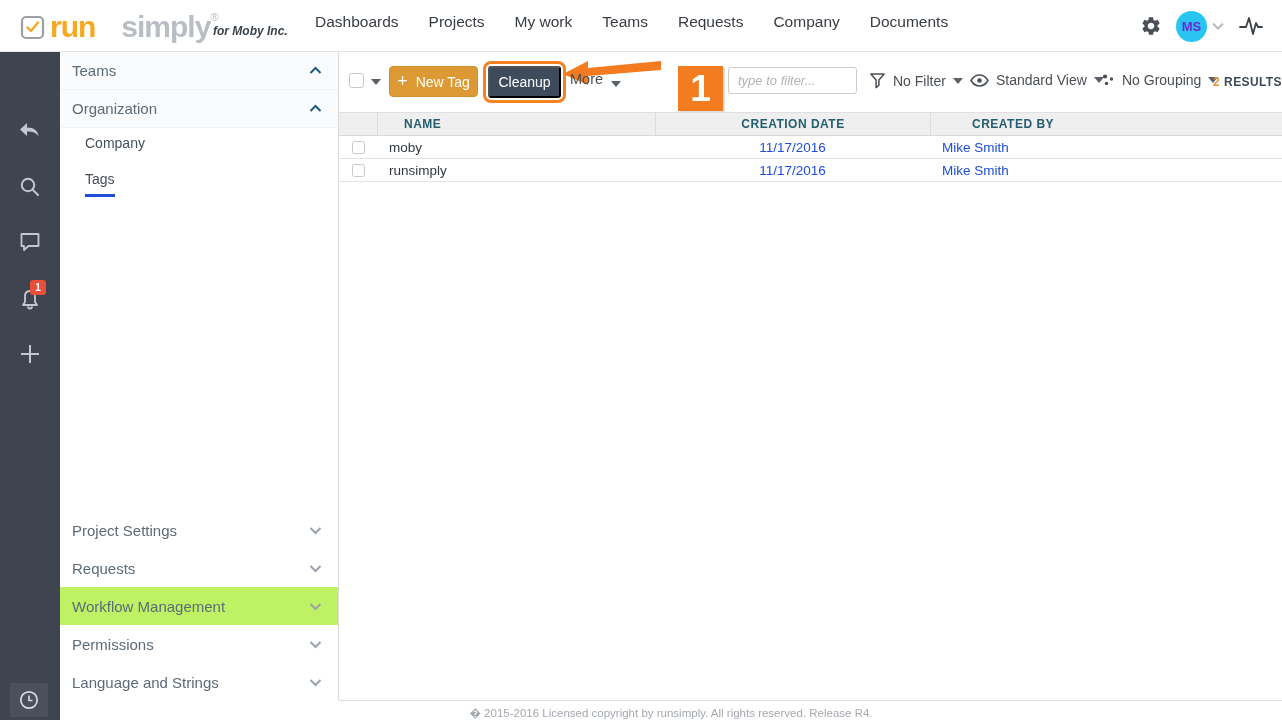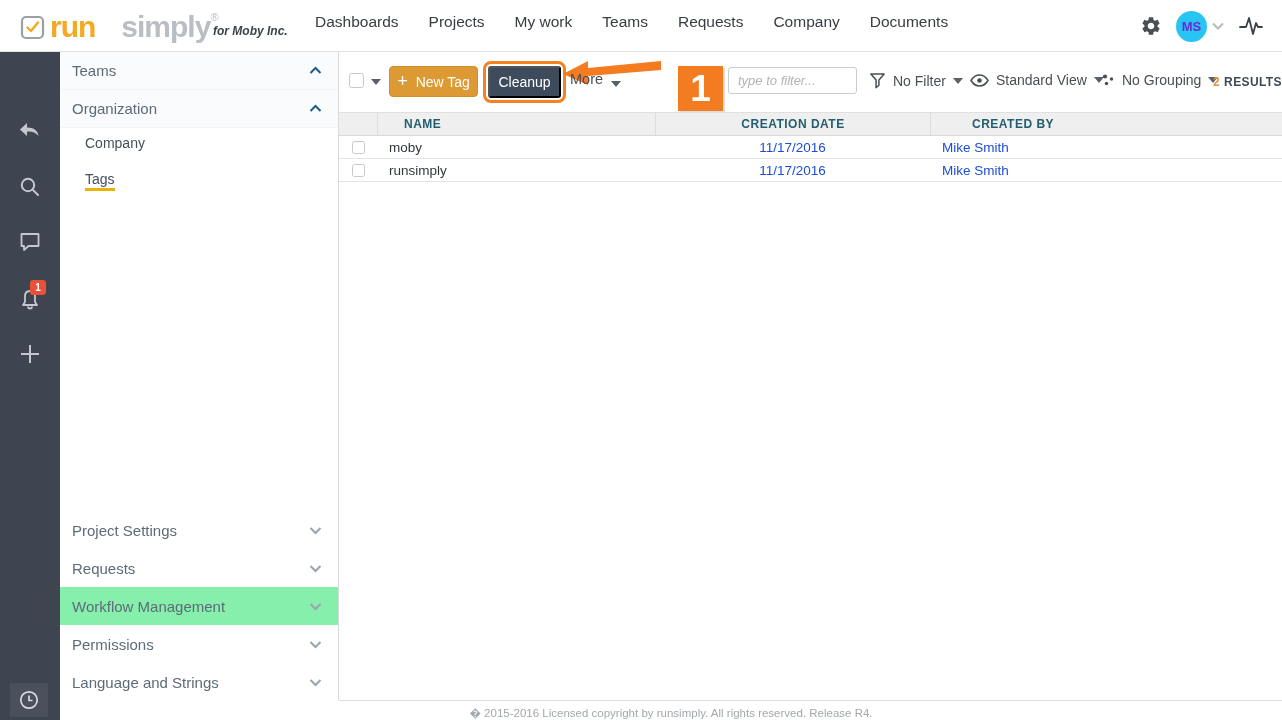--- a/index.html
+++ b/index.html
@@ -46,21 +46,21 @@
     position:absolute; left:60px; top:52px; width:279px; height:648px; background:#fff;
     border-right:1px solid #d9d9d9;
   }
   .panel-header {
     position:absolute; left:0; width:278px; height:38px; background:#fafbfc;
     display:flex; align-items:center; justify-content:space-between;
     padding:0 16px 0 12px; cursor:pointer; border-bottom:1px solid #f2f3f4;
   }
   .panel-header .label { font-size:15px; color:#5d6b79; }
   .panel-item { position:absolute; left:25px; font-size:14px; color:#454f5a; cursor:pointer; }
-  .panel-item.active { border-bottom:3px solid #eab308; padding-bottom:1px; }
+  .panel-item.active { border-bottom:3px solid #1d4ed8; padding-bottom:7px; }
 
   
   #main { position:absolute; left:339px; top:52px; width:943px; height:648px; background:#fff; }
 
   
   #toolbar { position:absolute; left:0; top:0; width:943px; height:60px; }
   .checkbox { background:#fff; border:1px solid #c6c9cc; border-radius:2.5px; }
   #select-all { position:absolute; left:10px; top:21px; width:15px; height:15px; cursor:pointer; }
   #select-caret { position:absolute; left:32px; top:27px; cursor:pointer; }
   #new-tag-btn {
@@ -252,21 +252,21 @@
     </span>
   </div>
   <div class="panel-header" style="top:497px; background:#fff; border-bottom:none;">
     <span class="label">Requests</span>
     <span>
       <svg width="13" height="9" viewBox="0 0 13 9">
           <polyline points="1.5,2 6.5,7 11.5,2" fill="none" stroke="#9aa2ab" stroke-width="2"></polyline>
         </svg>
     </span>
   </div>
-  <div class="panel-header" style="top:535px; background:#86efac; border-bottom:none;">
+  <div class="panel-header" style="top:535px; background:#bef264; border-bottom:none;">
     <span class="label">Workflow Management</span>
     <span>
       <svg width="13" height="9" viewBox="0 0 13 9">
           <polyline points="1.5,2 6.5,7 11.5,2" fill="none" stroke="#9aa2ab" stroke-width="2"></polyline>
         </svg>
     </span>
   </div>
   <div class="panel-header" style="top:573px; background:#fff; border-bottom:none;">
     <span class="label">Permissions</span>
     <span>

